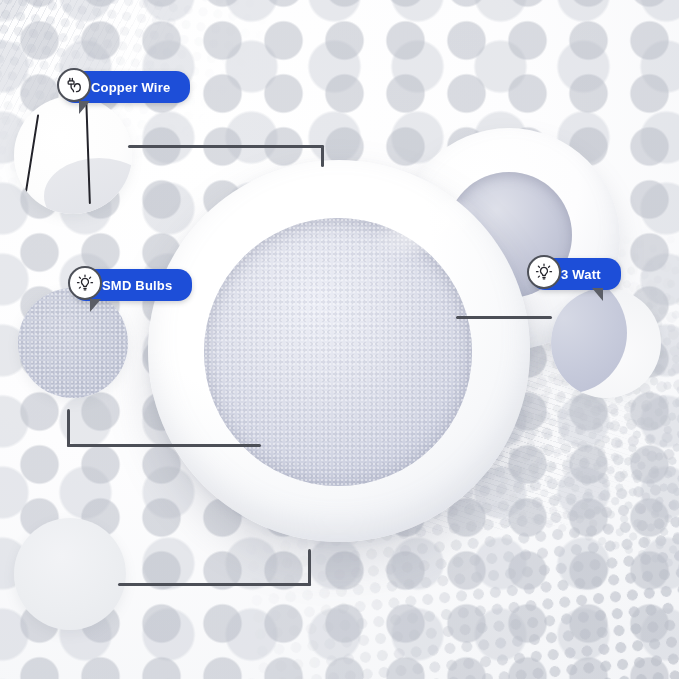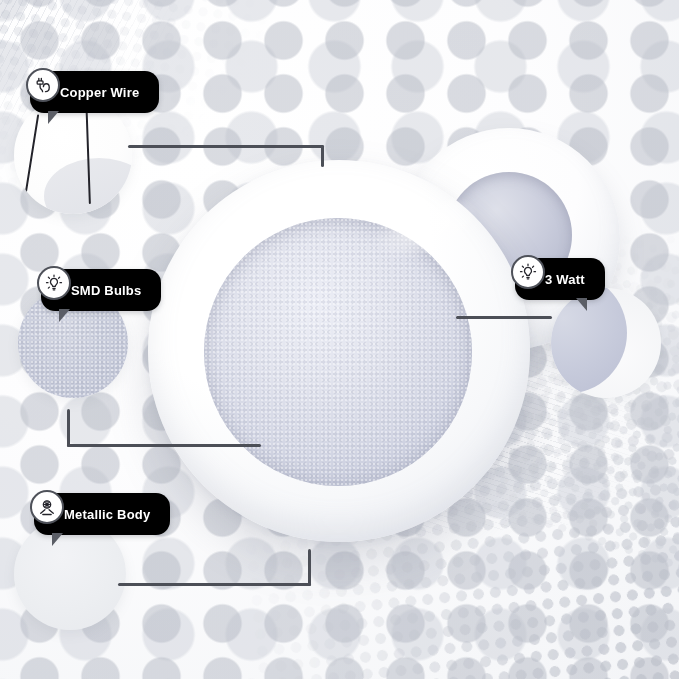--- a/index.html
+++ b/index.html
@@ -232,25 +232,26 @@
   
   .leader { position: absolute; background: #4c4f57; }
   .leader-h { height: 3px; border-radius: 2px; }
   .leader-v { width: 3px; border-radius: 2px; }
 
   
   .badge {
     position: absolute;
     display: flex;
     align-items: center;
-    height: 42px;
+    height: 32px;
     padding: 0 20px 0 30px;
-    background: #000000;
+    background: #1d4ed8;
     border-radius: 14px;
     box-shadow: 0 2px 5px rgba(70,74,84,.25);
+    margin-left: 31px;
   }
   .badge .label {
     color: #ffffff;
     font-size: 13px;
     font-weight: bold;
     letter-spacing: .2px;
     white-space: nowrap;
   }
   .badge .ico {
     position: absolute;
@@ -271,21 +272,21 @@
     width: 0; height: 0;
     border-left: 11px solid #5b5e66;
     border-bottom: 13px solid transparent;
   }
   .badge .tail.left  { left: 18px;  bottom: -11px; }
   .badge .tail.right { right: 18px; bottom: -11px; border-left: 0; border-right: 11px solid #5b5e66; }
 
   .b-copper { left: 30px;  top: 71px;  }
   .b-smd    { left: 41px;  top: 269px; }
   .b-metal  { left: 34px;  top: 493px; }
-  .b-watt   { left: 515px; top: 258px; }
+  .b-watt   { left: 500px; top: 258px; }
 </style>
 </head>
 <body>
 
 <div id="stage">
 
   <div class="bg-base"></div>
   <div class="halftone ht-tl"></div>
   <div class="streaks-tl"></div>
   <div class="halftone ht-br"></div>
@@ -354,25 +355,14 @@
     <div class="ico">
       <svg width="20" height="20" viewBox="0 0 24 24" aria-hidden="true">
         <path d="M12 6.5a4.2 4.2 0 0 1 2.6 7.5c-.7.6-1 1.2-1.1 2h-3c-.1-.8-.4-1.4-1.1-2A4.2 4.2 0 0 1 12 6.5z" fill="none" stroke="#24242b" stroke-width="1.5"></path>
         <path d="M10.6 18.4h2.8M11 20.2h2" stroke="#24242b" stroke-width="1.5" stroke-linecap="round"></path>
         <path d="M12 2.4v1.8M5.2 5l1.3 1.3M18.8 5l-1.3 1.3M3 11.6h1.8M19.2 11.6H21M5.2 18.2l1.3-1.3" stroke="#24242b" stroke-width="1.5" stroke-linecap="round"></path>
       </svg>
     </div>
     <span class="label">3 Watt</span>
   </div>
 
-  <div class="badge b-metal">
-    <div class="tail left"></div>
-    <div class="ico">
-      <svg width="20" height="20" viewBox="0 0 24 24" aria-hidden="true">
-        <circle cx="12" cy="9" r="4.4" fill="none" stroke="#24242b" stroke-width="1.6"></circle>
-        <path d="M12 4.6v8.8M7.6 9h8.8M8.9 5.9l6.2 6.2M15.1 5.9l-6.2 6.2" stroke="#24242b" stroke-width="1.3"></path>
-        <path d="M4.5 19.5l5-4.2M19.5 19.5l-5-4.2M7 21h10" stroke="#24242b" stroke-width="1.6" stroke-linecap="round"></path>
-      </svg>
-    </div>
-    <span class="label">Metallic Body</span>
-  </div>
 
 </div>
 
 </body></html>

